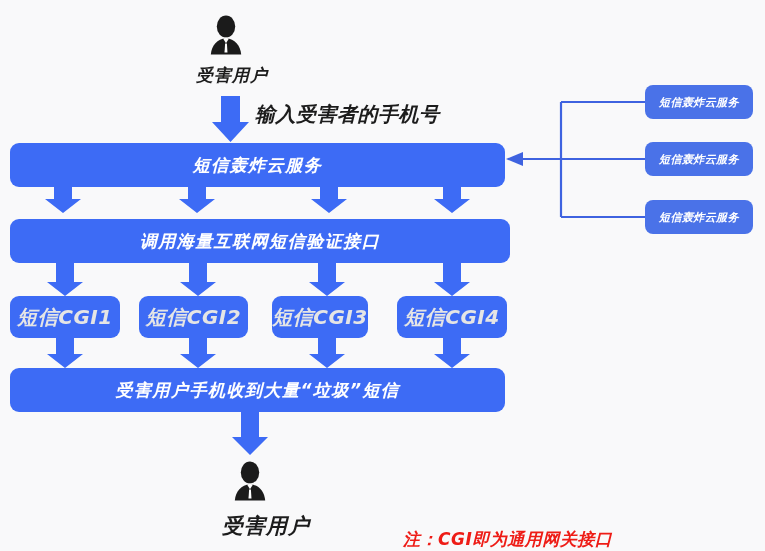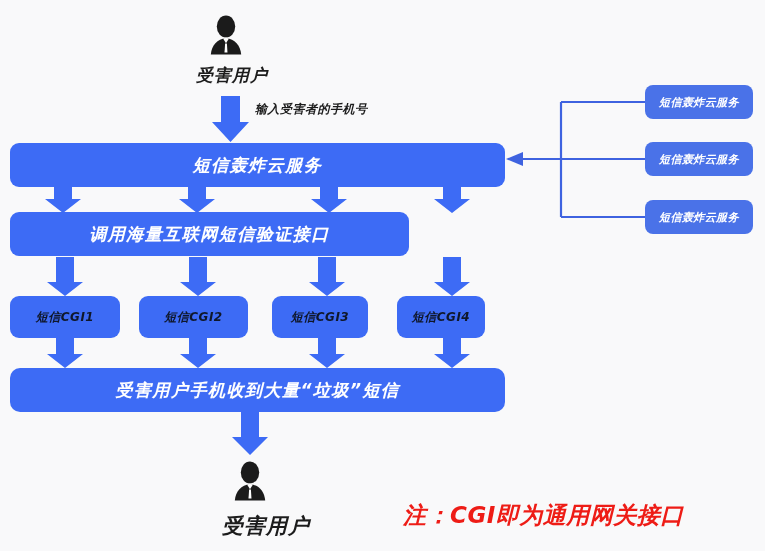--- a/index.html
+++ b/index.html
@@ -31,44 +31,44 @@
     font-style: italic;
     font-size: 17px;
     letter-spacing: 1.5px;
     display: flex;
     align-items: center;
     justify-content: center;
     box-sizing: border-box;
     text-shadow: 0 0 1px rgba(255,255,255,.25);
   }
   #box-cloud-service  { left: 10px; top: 143px; width: 495px; height: 44px; }
-  #box-api-call       { left: 10px; top: 212px; width: 399px; height: 44px; }
-  #box-victim-receive { left: 10px; top: 368px; width: 495px; height: 44px; border-radius: 10px; }
+  #box-api-call       { left: 10px; top: 219px; width: 500px; height: 44px; }
+  #box-victim-receive { left: 10px; top: 368px; width: 495px; height: 44px; }
 
   
   .cgi-box {
     position: absolute;
     top: 296px;
     height: 42px;
     background: #3d6bf5;
     border-radius: 9px;
-    color: #0f172a;
+    color: #e5e5e5;
     font-weight: bold;
     font-style: italic;
-    font-size: 12px;
+    font-size: 20px;
     letter-spacing: .5px;
     display: flex;
     align-items: center;
     justify-content: center;
     box-sizing: border-box;
   }
   #cgi-1 { left: 10px;  width: 110px; }
   #cgi-2 { left: 139px; width: 109px; }
   #cgi-3 { left: 272px; width: 96px; }
-  #cgi-4 { left: 397px; width: 88px; }
+  #cgi-4 { left: 397px; width: 110px; }
 
   
   .side-box {
     position: absolute;
     left: 645px;
     width: 108px;
     height: 34px;
     background: #4a72e8;
     border-radius: 8px;
     color: #fff;
@@ -87,26 +87,26 @@
 
   
   .label-text {
     position: absolute;
     font-weight: bold;
     font-style: italic;
     color: #1c1c1c;
     white-space: nowrap;
   }
   #label-attacker { left: 196px; top: 64px; font-size: 17px; letter-spacing: 1px; }
-  #label-input-phone { left: 255px; top: 101px; font-size: 12px; letter-spacing: .5px; }
+  #label-input-phone { left: 255px; top: 101px; font-size: 20px; letter-spacing: .5px; }
   #label-victim { left: 222px; top: 512px; font-size: 21px; letter-spacing: 1px; }
   #note-cgi {
     position: absolute;
-    left: 403px; top: 500px;
-    font-size: 23px;
+    left: 403px; top: 528px;
+    font-size: 17px;
     font-weight: bold;
     font-style: italic;
     color: #ee1c16;
     letter-spacing: .5px;
     white-space: nowrap;
   }
 
   
   .person-icon { position: absolute; }
 </style>

